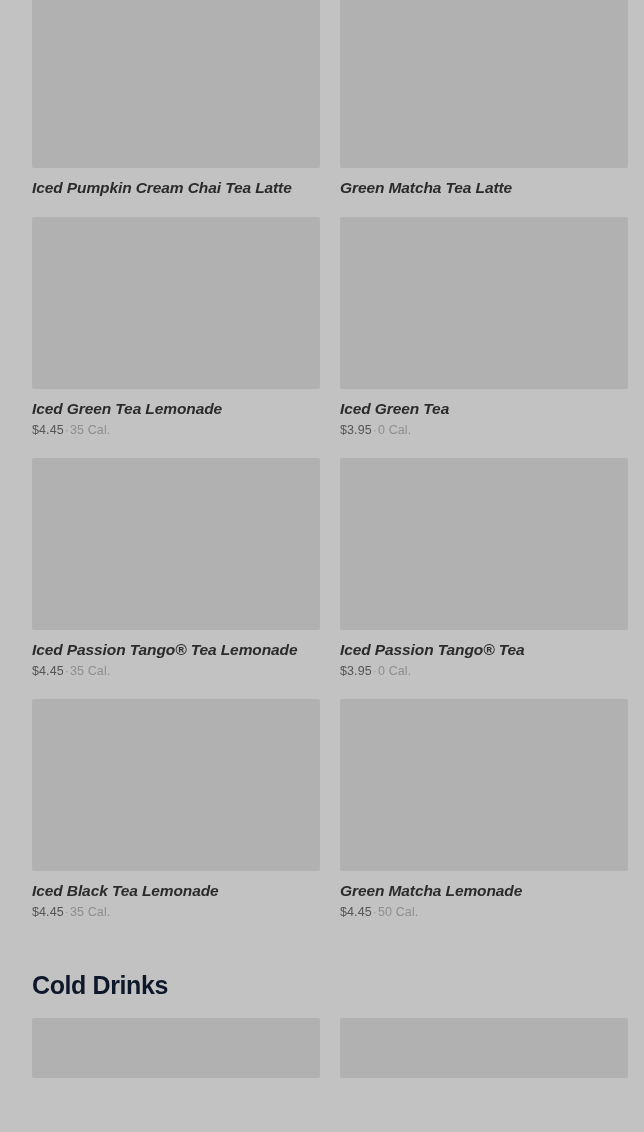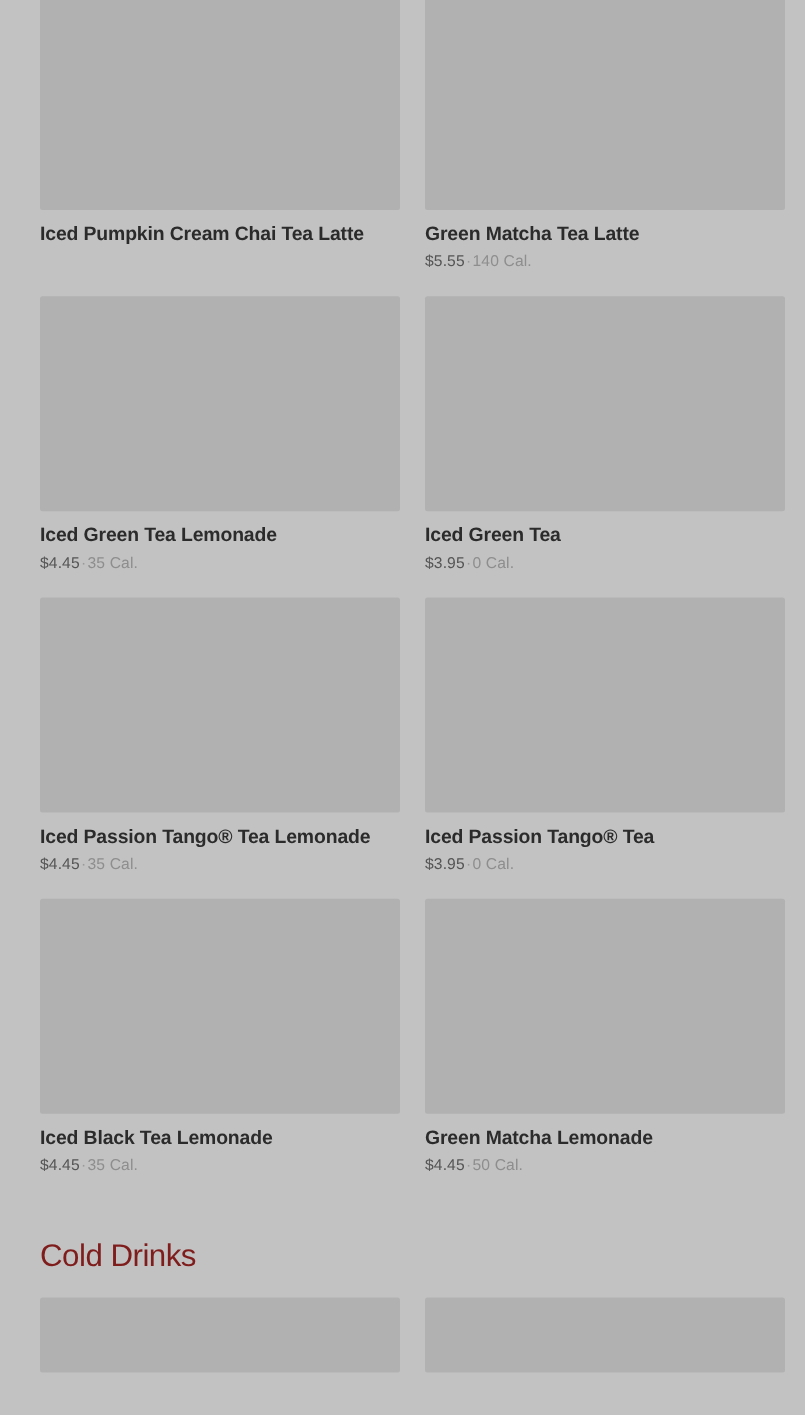--- a/index.html
+++ b/index.html
@@ -55,20 +55,21 @@
   }
 
   .card-title {
     margin: 10px 0 0 0;
     font-size: 15.5px;
     line-height: 19px;
     font-weight: bold;
     color: #2b2b2b;
     letter-spacing: -0.1px;
     white-space: nowrap;
+    font-style: italic;
   }
 
   .card-meta {
     margin: 5px 0 0 0;
     font-size: 12.5px;
     line-height: 15px;
     color: #8e8e8e;
     letter-spacing: 0.1px;
     white-space: nowrap;
   }
@@ -80,22 +81,22 @@
   .meta-sep {
     color: #9a9a9a;
     padding: 0 1px;
   }
 
   
   .section-heading {
     margin: 30px 0 18px 0;
     font-size: 25px;
     line-height: 30px;
-    font-weight: normal;
-    color: #7f1d1d;
+    font-weight: bold;
+    color: #0f172a;
     letter-spacing: -0.4px;
   }
 
   
   .grid--peek .card-media {
     height: 60px;
   }
 </style>
 </head>
 <body>
@@ -105,23 +106,20 @@
   <div class="grid grid--clipped">
 
     <a class="card" href="#">
       <div class="card-media"></div>
       <p class="card-title">Iced Pumpkin Cream Chai Tea Latte</p>
     </a>
 
     <a class="card" href="#">
       <div class="card-media"></div>
       <p class="card-title">Green Matcha Tea Latte</p>
-      <p class="card-meta">
-        <span class="card-price">$5.55</span><span class="meta-sep">·</span><span>140 Cal.</span>
-      </p>
     </a>
 
   </div>
 
   <div class="grid">
 
     <a class="card" href="#">
       <div class="card-media"></div>
       <p class="card-title">Iced Green Tea Lemonade</p>
       <p class="card-meta">

